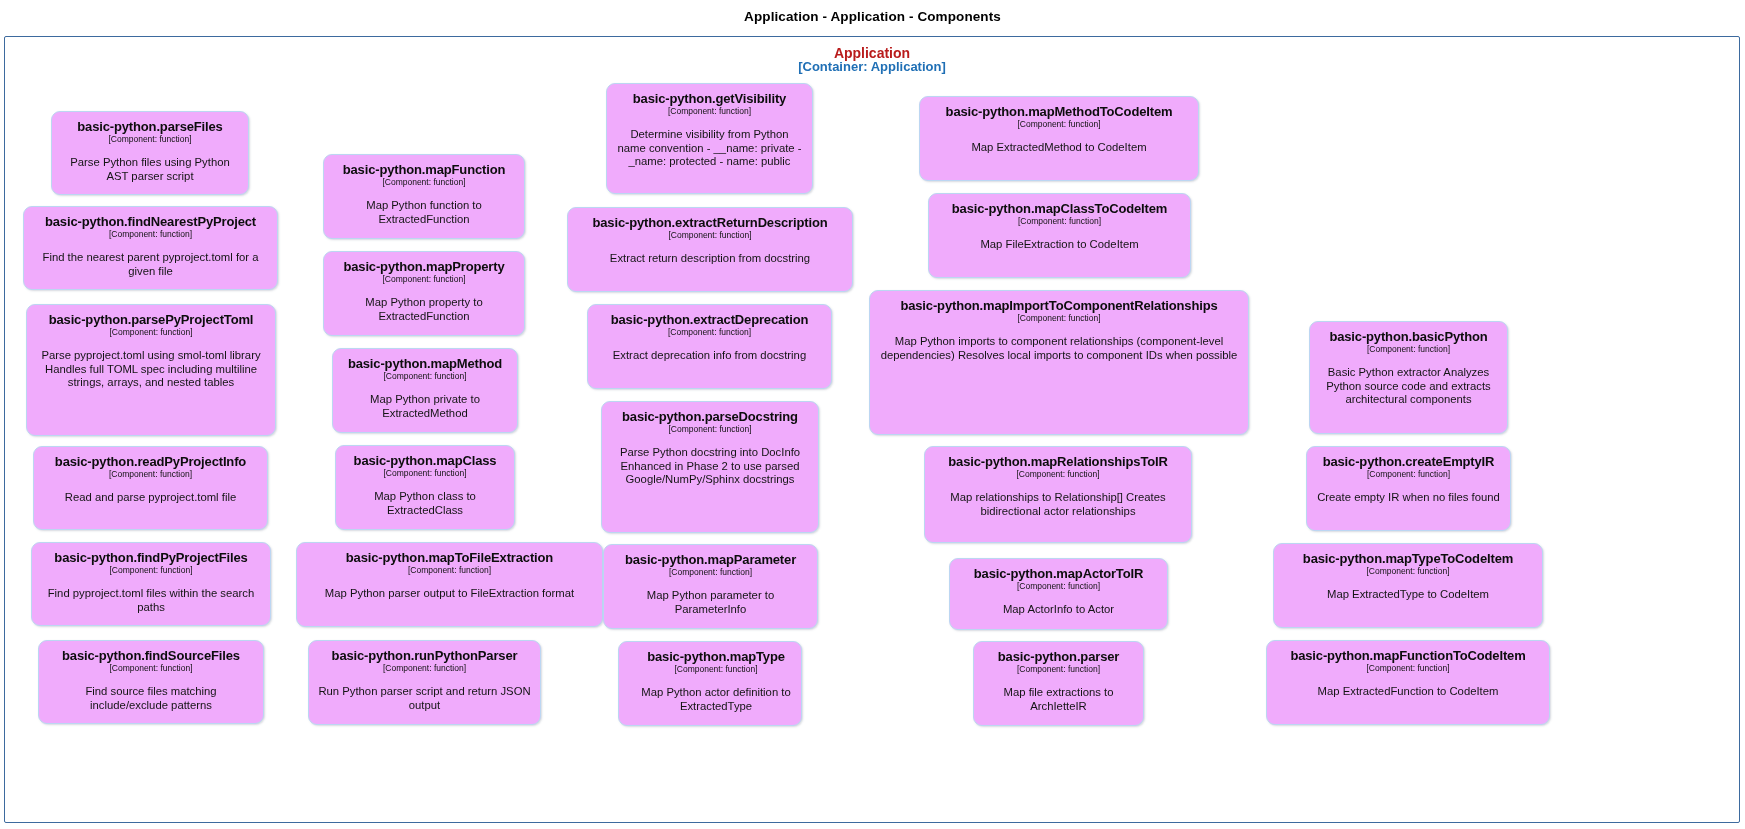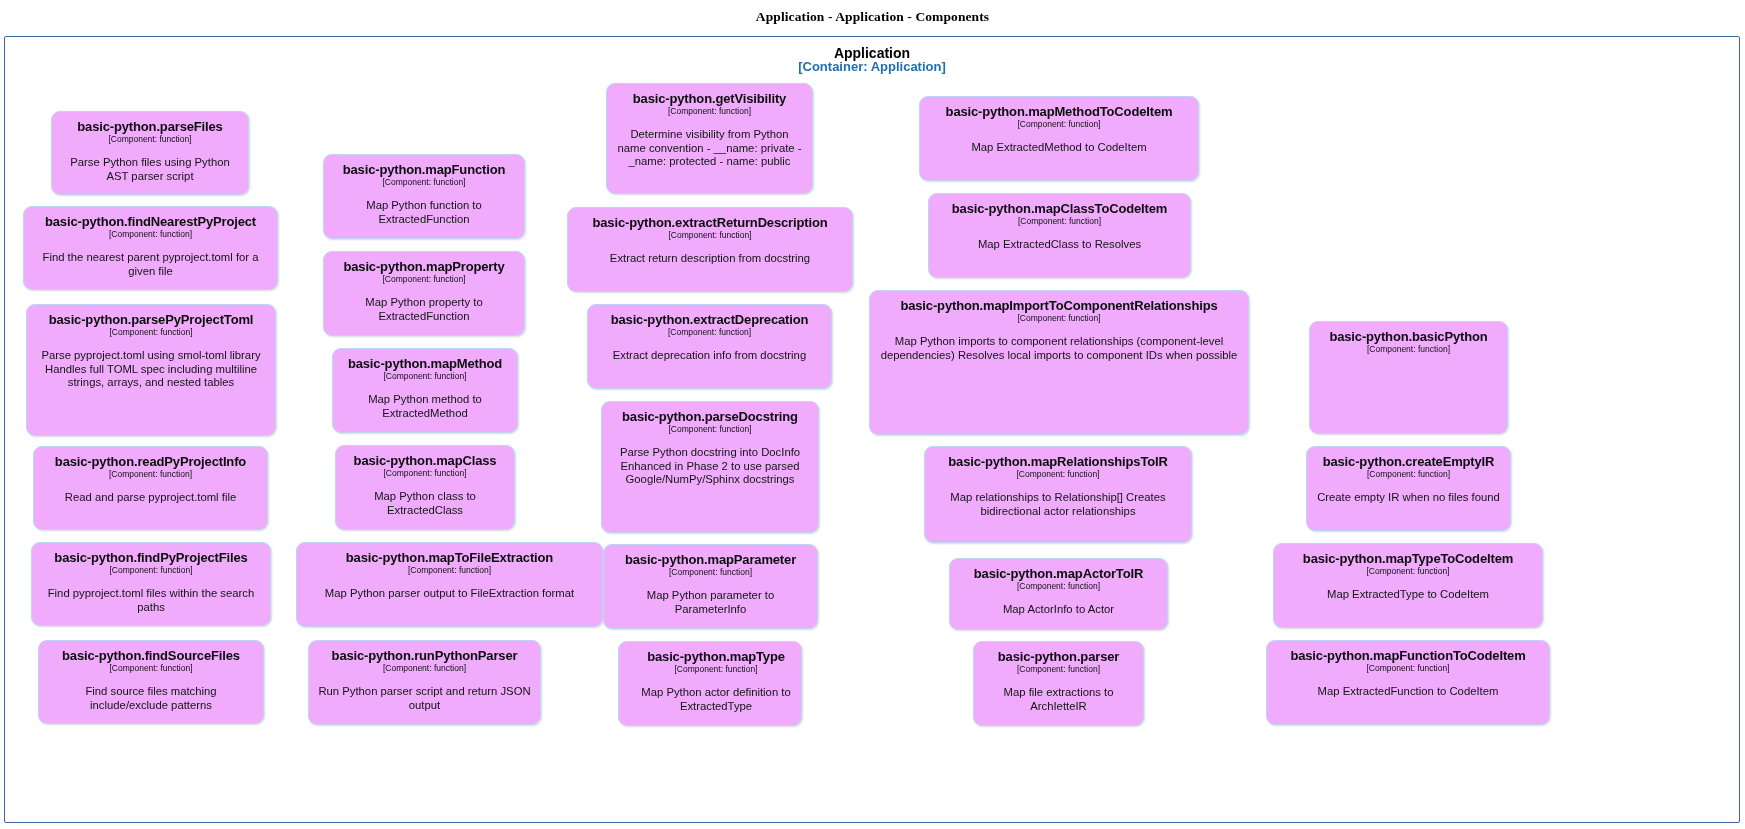--- a/index.html
+++ b/index.html
@@ -17,21 +17,20 @@
   #diagram-title {
     position: absolute;
     top: 9px;
     left: 0;
     width: 1745px;
     text-align: center;
     font-size: 13.5px;
     font-weight: bold;
     color: #000000;
     letter-spacing: 0.1px;
-    font-family: Liberation Serif, serif;
   }
   #container-boundary {
     position: absolute;
     left: 4px;
     top: 36px;
     width: 1736px;
     height: 787px;
     border: 1.5px solid #3d6a9e;
     border-radius: 2px;
     box-sizing: border-box;
@@ -41,21 +40,21 @@
     position: absolute;
     left: 0;
     top: 8px;
     width: 100%;
     text-align: center;
     pointer-events: none;
   }
   #container-name {
     font-size: 14px;
     font-weight: bold;
-    color: #000000;
+    color: #b91c1c;
     line-height: 16px;
   }
   #container-tech {
     font-size: 13px;
     font-weight: bold;
     color: #1f6fb5;
     line-height: 12px;
   }
   .component {
     position: absolute;
@@ -136,21 +135,21 @@
         <div class="c-desc">Map Python function to ExtractedFunction</div>
       </div>
       <div class="component" style="left: 318px; top: 214px; width: 202px; height: 85px;">
         <div class="c-name">basic-python.mapProperty</div>
         <div class="c-type">[Component: function]</div>
         <div class="c-desc">Map Python property to ExtractedFunction</div>
       </div>
       <div class="component" style="left: 327px; top: 311px; width: 186px; height: 85px;">
         <div class="c-name">basic-python.mapMethod</div>
         <div class="c-type">[Component: function]</div>
-        <div class="c-desc">Map Python method to ExtractedMethod</div>
+        <div class="c-desc">Map Python private to ExtractedMethod</div>
       </div>
       <div class="component" style="left: 330px; top: 408px; width: 180px; height: 85px;">
         <div class="c-name">basic-python.mapClass</div>
         <div class="c-type">[Component: function]</div>
         <div class="c-desc">Map Python class to ExtractedClass</div>
       </div>
       <div class="component" style="left: 291px; top: 505px; width: 307px; height: 85px;">
         <div class="c-name">basic-python.mapToFileExtraction</div>
         <div class="c-type">[Component: function]</div>
         <div class="c-desc">Map Python parser output to FileExtraction format</div>
@@ -191,21 +190,21 @@
         <div class="c-desc">Map Python actor definition to ExtractedType</div>
       </div>
       <div class="component" style="left: 914px; top: 59px; width: 280px; height: 85px;">
         <div class="c-name">basic-python.mapMethodToCodeItem</div>
         <div class="c-type">[Component: function]</div>
         <div class="c-desc">Map ExtractedMethod to CodeItem</div>
       </div>
       <div class="component" style="left: 923px; top: 156px; width: 263px; height: 85px;">
         <div class="c-name">basic-python.mapClassToCodeItem</div>
         <div class="c-type">[Component: function]</div>
-        <div class="c-desc">Map ExtractedClass to Resolves</div>
+        <div class="c-desc">Map FileExtraction to CodeItem</div>
       </div>
       <div class="component" style="left: 864px; top: 253px; width: 380px; height: 145px;">
         <div class="c-name">basic-python.mapImportToComponentRelationships</div>
         <div class="c-type">[Component: function]</div>
         <div class="c-desc">Map Python imports to component relationships (component-level dependencies) Resolves local imports to component IDs when possible</div>
       </div>
       <div class="component" style="left: 919px; top: 409px; width: 268px; height: 97px;">
         <div class="c-name">basic-python.mapRelationshipsToIR</div>
         <div class="c-type">[Component: function]</div>
         <div class="c-desc">Map relationships to Relationship[] Creates bidirectional actor relationships</div>
@@ -216,20 +215,21 @@
         <div class="c-desc">Map ActorInfo to Actor</div>
       </div>
       <div class="component" style="left: 968px; top: 604px; width: 171px; height: 85px;">
         <div class="c-name">basic-python.parser</div>
         <div class="c-type">[Component: function]</div>
         <div class="c-desc">Map file extractions to ArchIetteIR</div>
       </div>
       <div class="component" style="left: 1304px; top: 284px; width: 199px; height: 113px;">
         <div class="c-name">basic-python.basicPython</div>
         <div class="c-type">[Component: function]</div>
+        <div class="c-desc">Basic Python extractor Analyzes Python source code and extracts architectural components</div>
       </div>
       <div class="component" style="left: 1301px; top: 409px; width: 205px; height: 85px;">
         <div class="c-name">basic-python.createEmptyIR</div>
         <div class="c-type">[Component: function]</div>
         <div class="c-desc">Create empty IR when no files found</div>
       </div>
       <div class="component" style="left: 1268px; top: 506px; width: 270px; height: 85px;">
         <div class="c-name">basic-python.mapTypeToCodeItem</div>
         <div class="c-type">[Component: function]</div>
         <div class="c-desc">Map ExtractedType to CodeItem</div>

